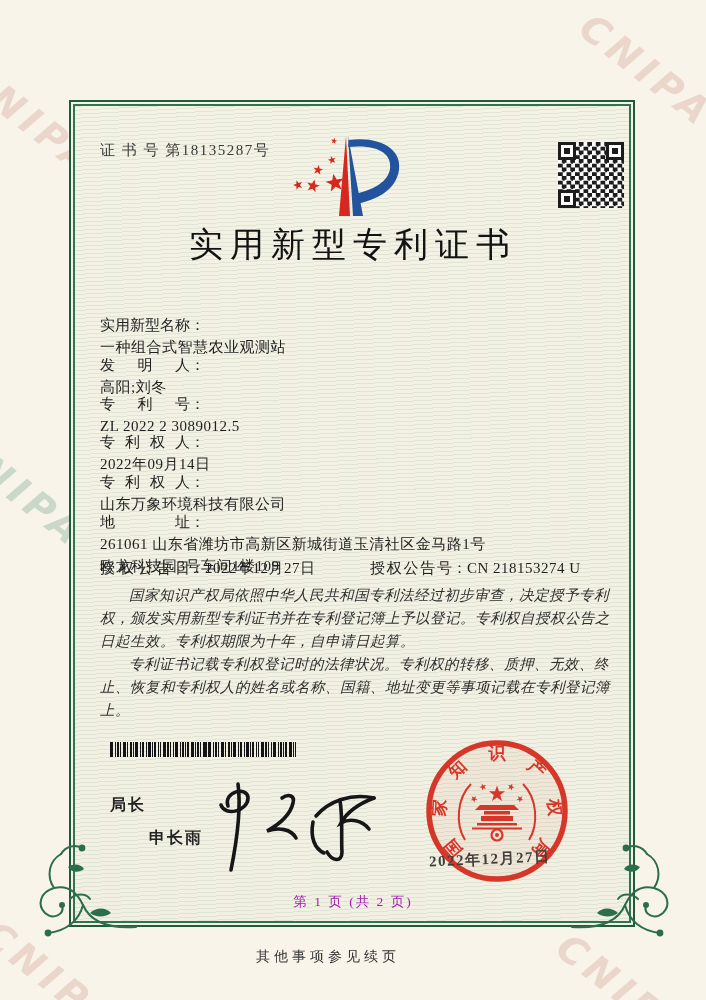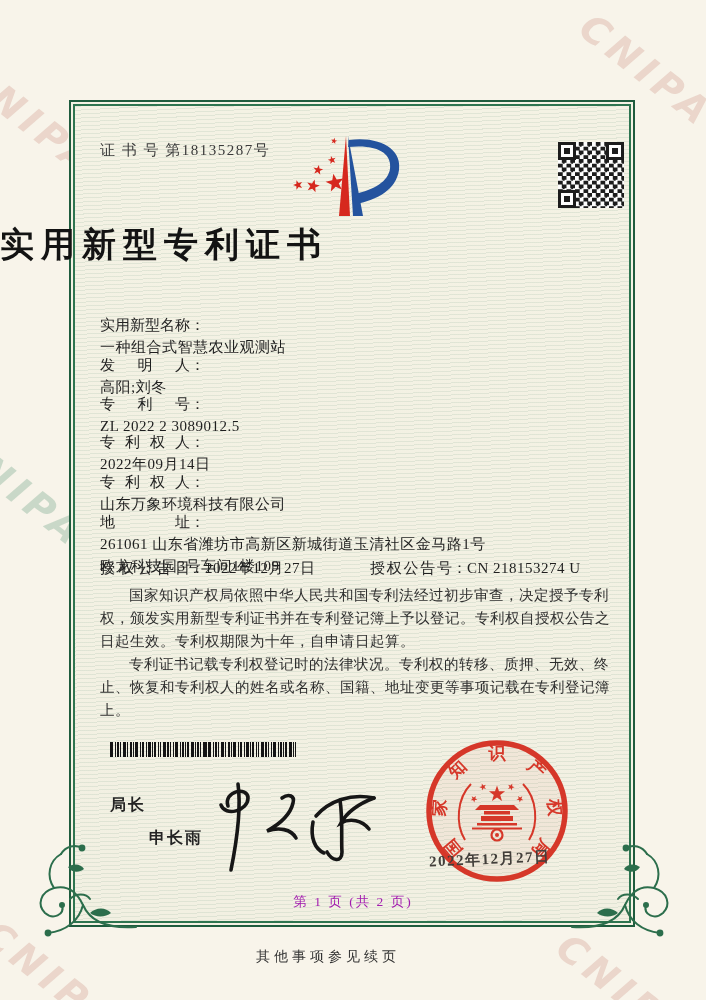--- a/index.html
+++ b/index.html
@@ -33,39 +33,39 @@
     position:absolute; left:558px; top:142px; width:66px; height:66px;
     background:
       repeating-conic-gradient(#1c1c1c 0% 25%, rgba(0,0,0,0) 0% 50%);
     background-size:8.5px 8.5px; background-color:#fdfdfd;
   }
   .finder { position:absolute; width:12px; height:12px; border:3px solid #1c1c1c; background:#fdfdfd; }
   .finder::after { content:""; position:absolute; left:3px; top:3px; width:6px; height:6px; background:#1c1c1c; }
   .f-tl { left:0; top:0; } .f-tr { right:0; top:0; } .f-bl { left:0; bottom:0; }
   .logo { position:absolute; left:287px; top:134px; }
   .title {
-    position:absolute; left:0; top:222px; width:706px; 
-    font-size:34px; font-weight:bold; letter-spacing:7px; color:#131313;
+    position:absolute; left:0; top:222px; width:706px; text-align:center;
+    font-size:34px; font-weight:normal; letter-spacing:7px; color:#131313;
   }
   .row { position:absolute; left:100px; width:520px; font-size:15px; line-height:22px; }
   .lbl {
     display:inline-block; width:90px; text-align:justify; text-align-last:justify;
     vertical-align:top; font-weight:500;
   }
   .cln { vertical-align:top; }
   .val {
     display:inline-block; width:418px; vertical-align:top;
     white-space:pre-line; letter-spacing:0.5px;
   }
   .pair2 { position:absolute; left:270px; top:0; white-space:nowrap; }
   .pair2 .lbl { width:82px; }
   .paras { position:absolute; left:100px; top:584px; width:522px; }
   .paras p {
     margin:0; font-size:14.5px; line-height:23px; text-indent:2em;
-    color:#2e2e2e; letter-spacing:0.5px;
+    color:#2e2e2e; letter-spacing:0.5px;font-style:italic;
   }
   .barcode { position:absolute; left:110px; top:742px; }
   .signer-title, .signer-name {
     position:absolute; left:110px; font-family:Liberation Serif, serif;
     font-weight:bold; font-size:16px; color:#242424; letter-spacing:2px;
   }
   .signer-title { top:795px; }
   .signer-name  { top:828px;margin-left:39px; }
   .signature { position:absolute; left:190px; top:778px; }
   .seal { position:absolute; left:422px; top:736px; }

